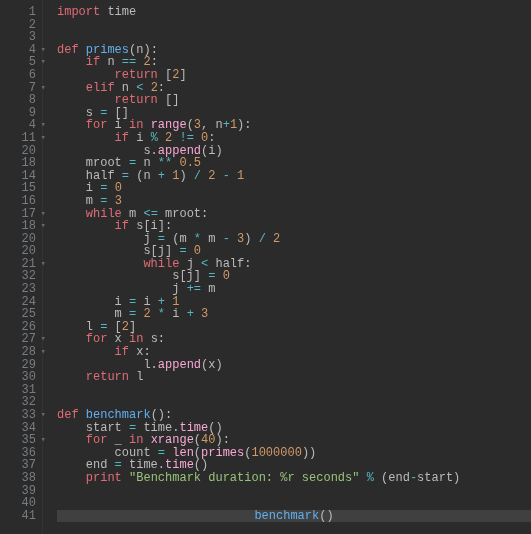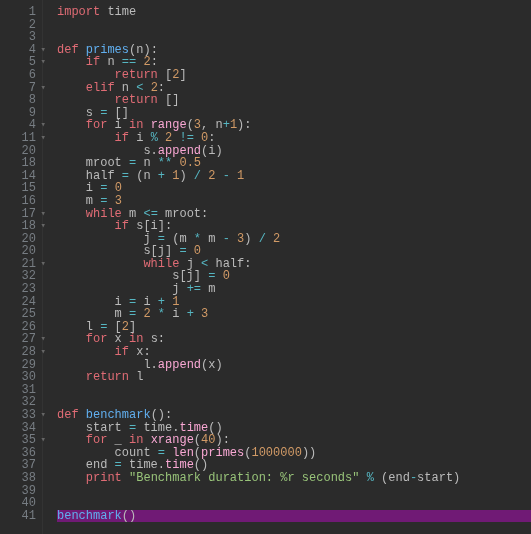--- a/index.html
+++ b/index.html
@@ -42,21 +42,22 @@
   .code {
     flex: 1;
     padding: 6px 0 6px 14px;
     white-space: pre;
   }
   .line {
     height: 12.6px;
     line-height: 12.6px;
   }
   .line.active {
-    background: #701a75;
+    background: #404040;
+    text-align: center;
   }
   
   .kw   { color: #e06c75; }     
   .fn   { color: #61afef; }     
   .op   { color: #56b6c2; }     
   .num  { color: #d19a66; }     
   .str  { color: #98c379; }     
   .id   { color: #bbbbbb; }     
   .call { color: #f9a8d4; }
 </style>

